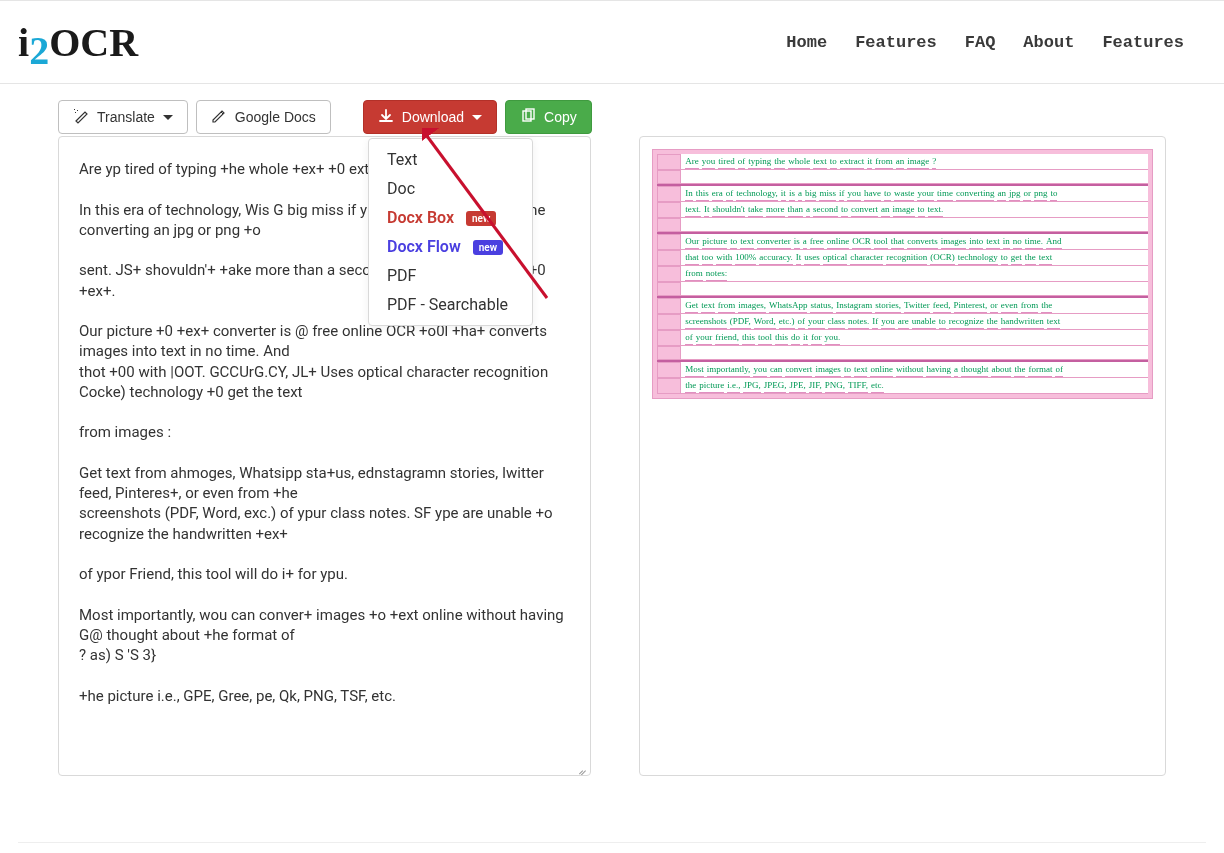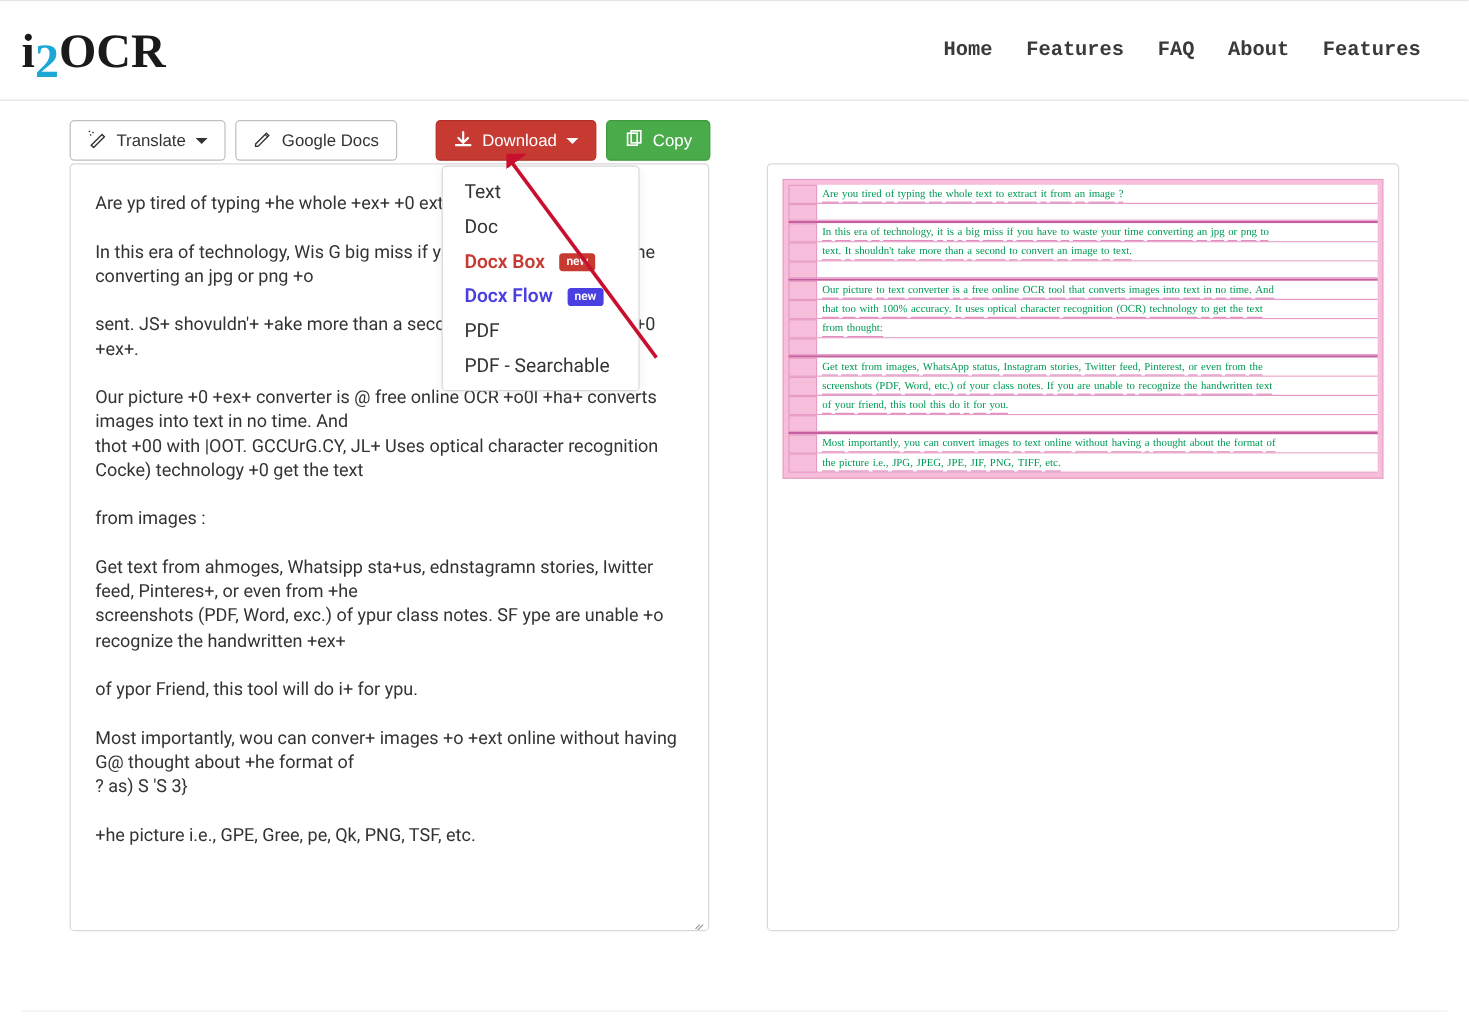--- a/index.html
+++ b/index.html
@@ -163,21 +163,21 @@
             <div class="prow">
               <div class="pmargin"></div>
               <div class="pbody"><span>Our</span><i class="gap"></i><span>picture</span><i class="gap"></i><span>to</span><i class="gap"></i><span>text</span><i class="gap"></i><span>converter</span><i class="gap"></i><span>is</span><i class="gap"></i><span>a</span><i class="gap"></i><span>free</span><i class="gap"></i><span>online</span><i class="gap"></i><span>OCR</span><i class="gap"></i><span>tool</span><i class="gap"></i><span>that</span><i class="gap"></i><span>converts</span><i class="gap"></i><span>images</span><i class="gap"></i><span>into</span><i class="gap"></i><span>text</span><i class="gap"></i><span>in</span><i class="gap"></i><span>no</span><i class="gap"></i><span>time.</span><i class="gap"></i><span>And</span></div>
             </div>
             <div class="prow">
               <div class="pmargin"></div>
               <div class="pbody"><span>that</span><i class="gap"></i><span>too</span><i class="gap"></i><span>with</span><i class="gap"></i><span>100%</span><i class="gap"></i><span>accuracy.</span><i class="gap"></i><span>It</span><i class="gap"></i><span>uses</span><i class="gap"></i><span>optical</span><i class="gap"></i><span>character</span><i class="gap"></i><span>recognition</span><i class="gap"></i><span>(OCR)</span><i class="gap"></i><span>technology</span><i class="gap"></i><span>to</span><i class="gap"></i><span>get</span><i class="gap"></i><span>the</span><i class="gap"></i><span>text</span></div>
             </div>
             <div class="prow">
               <div class="pmargin"></div>
-              <div class="pbody"><span>from</span><i class="gap"></i><span>thought:</span></div>
+              <div class="pbody"><span>from</span><i class="gap"></i><span>notes:</span></div>
             </div>
             <div class="prow">
               <div class="pmargin"></div>
               <div class="pbody"></div>
             </div>
             <div class="pdiv"></div>
             <div class="prow">
               <div class="pmargin"></div>
               <div class="pbody"><span>Get</span><i class="gap"></i><span>text</span><i class="gap"></i><span>from</span><i class="gap"></i><span>images,</span><i class="gap"></i><span>WhatsApp</span><i class="gap"></i><span>status,</span><i class="gap"></i><span>Instagram</span><i class="gap"></i><span>stories,</span><i class="gap"></i><span>Twitter</span><i class="gap"></i><span>feed,</span><i class="gap"></i><span>Pinterest,</span><i class="gap"></i><span>or</span><i class="gap"></i><span>even</span><i class="gap"></i><span>from</span><i class="gap"></i><span>the</span></div>
             </div>

